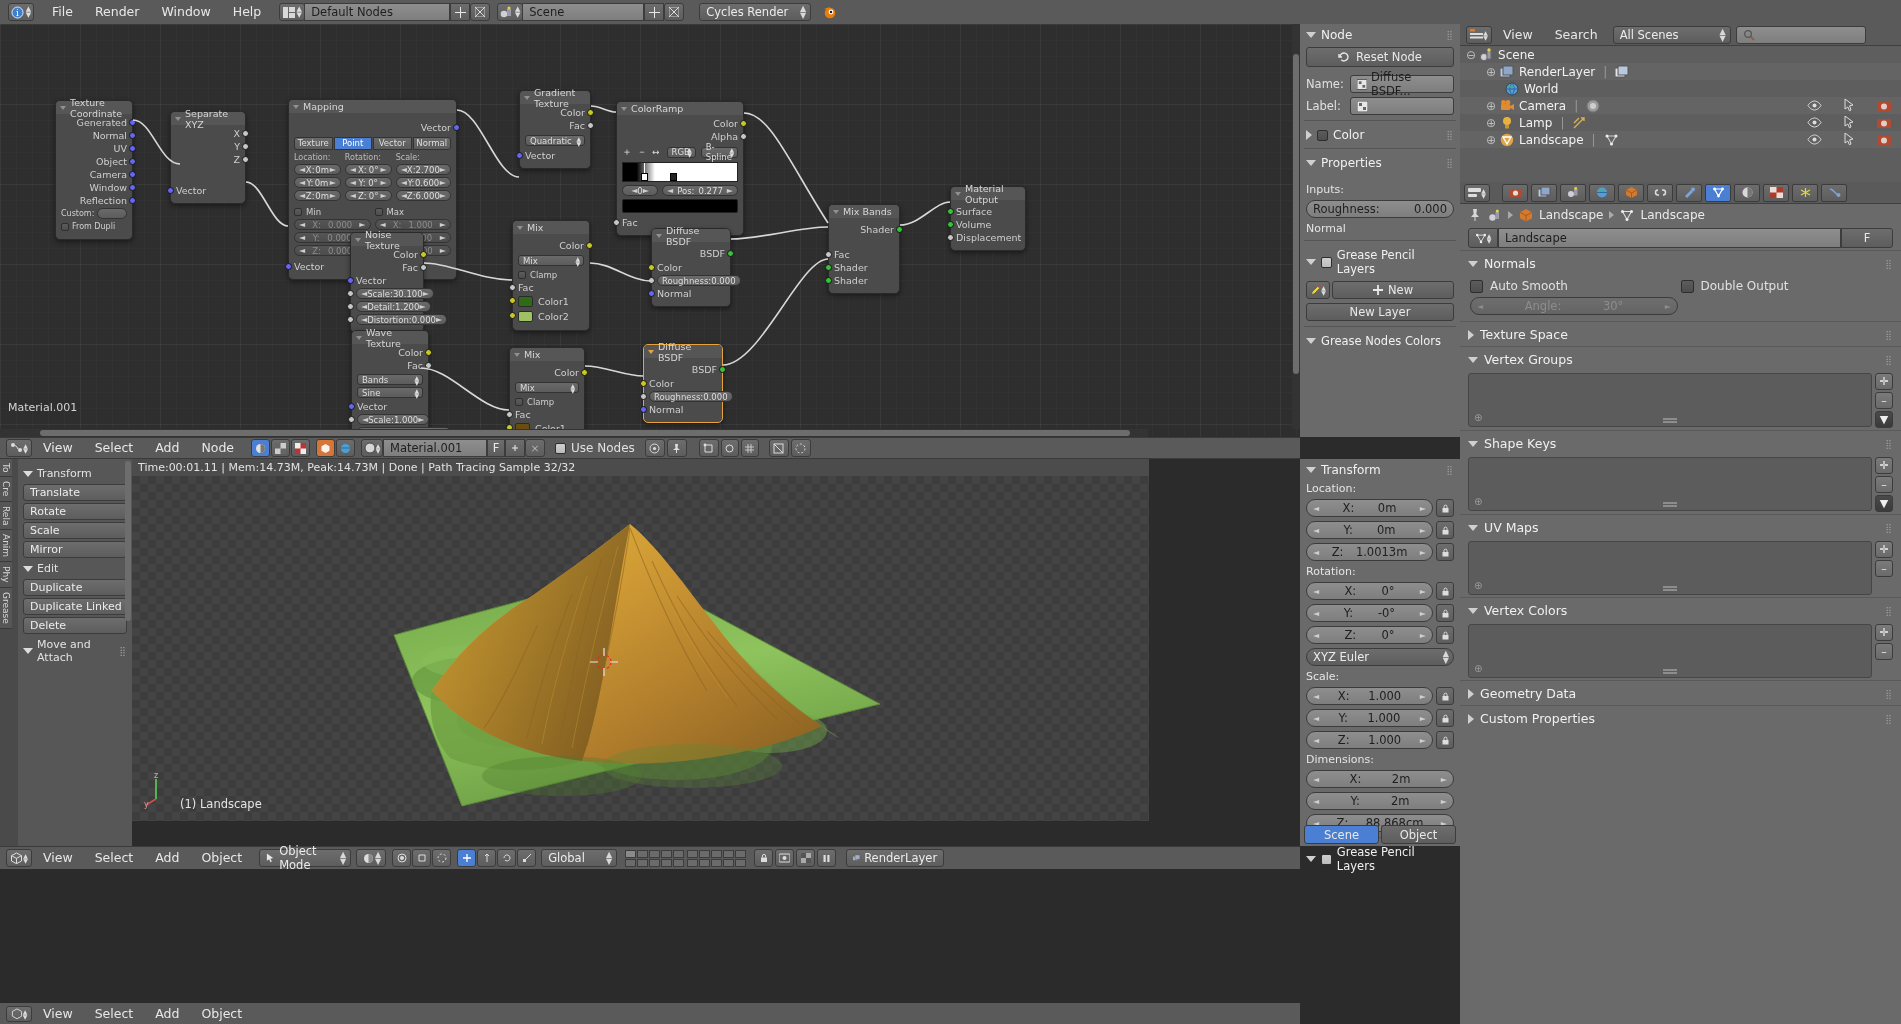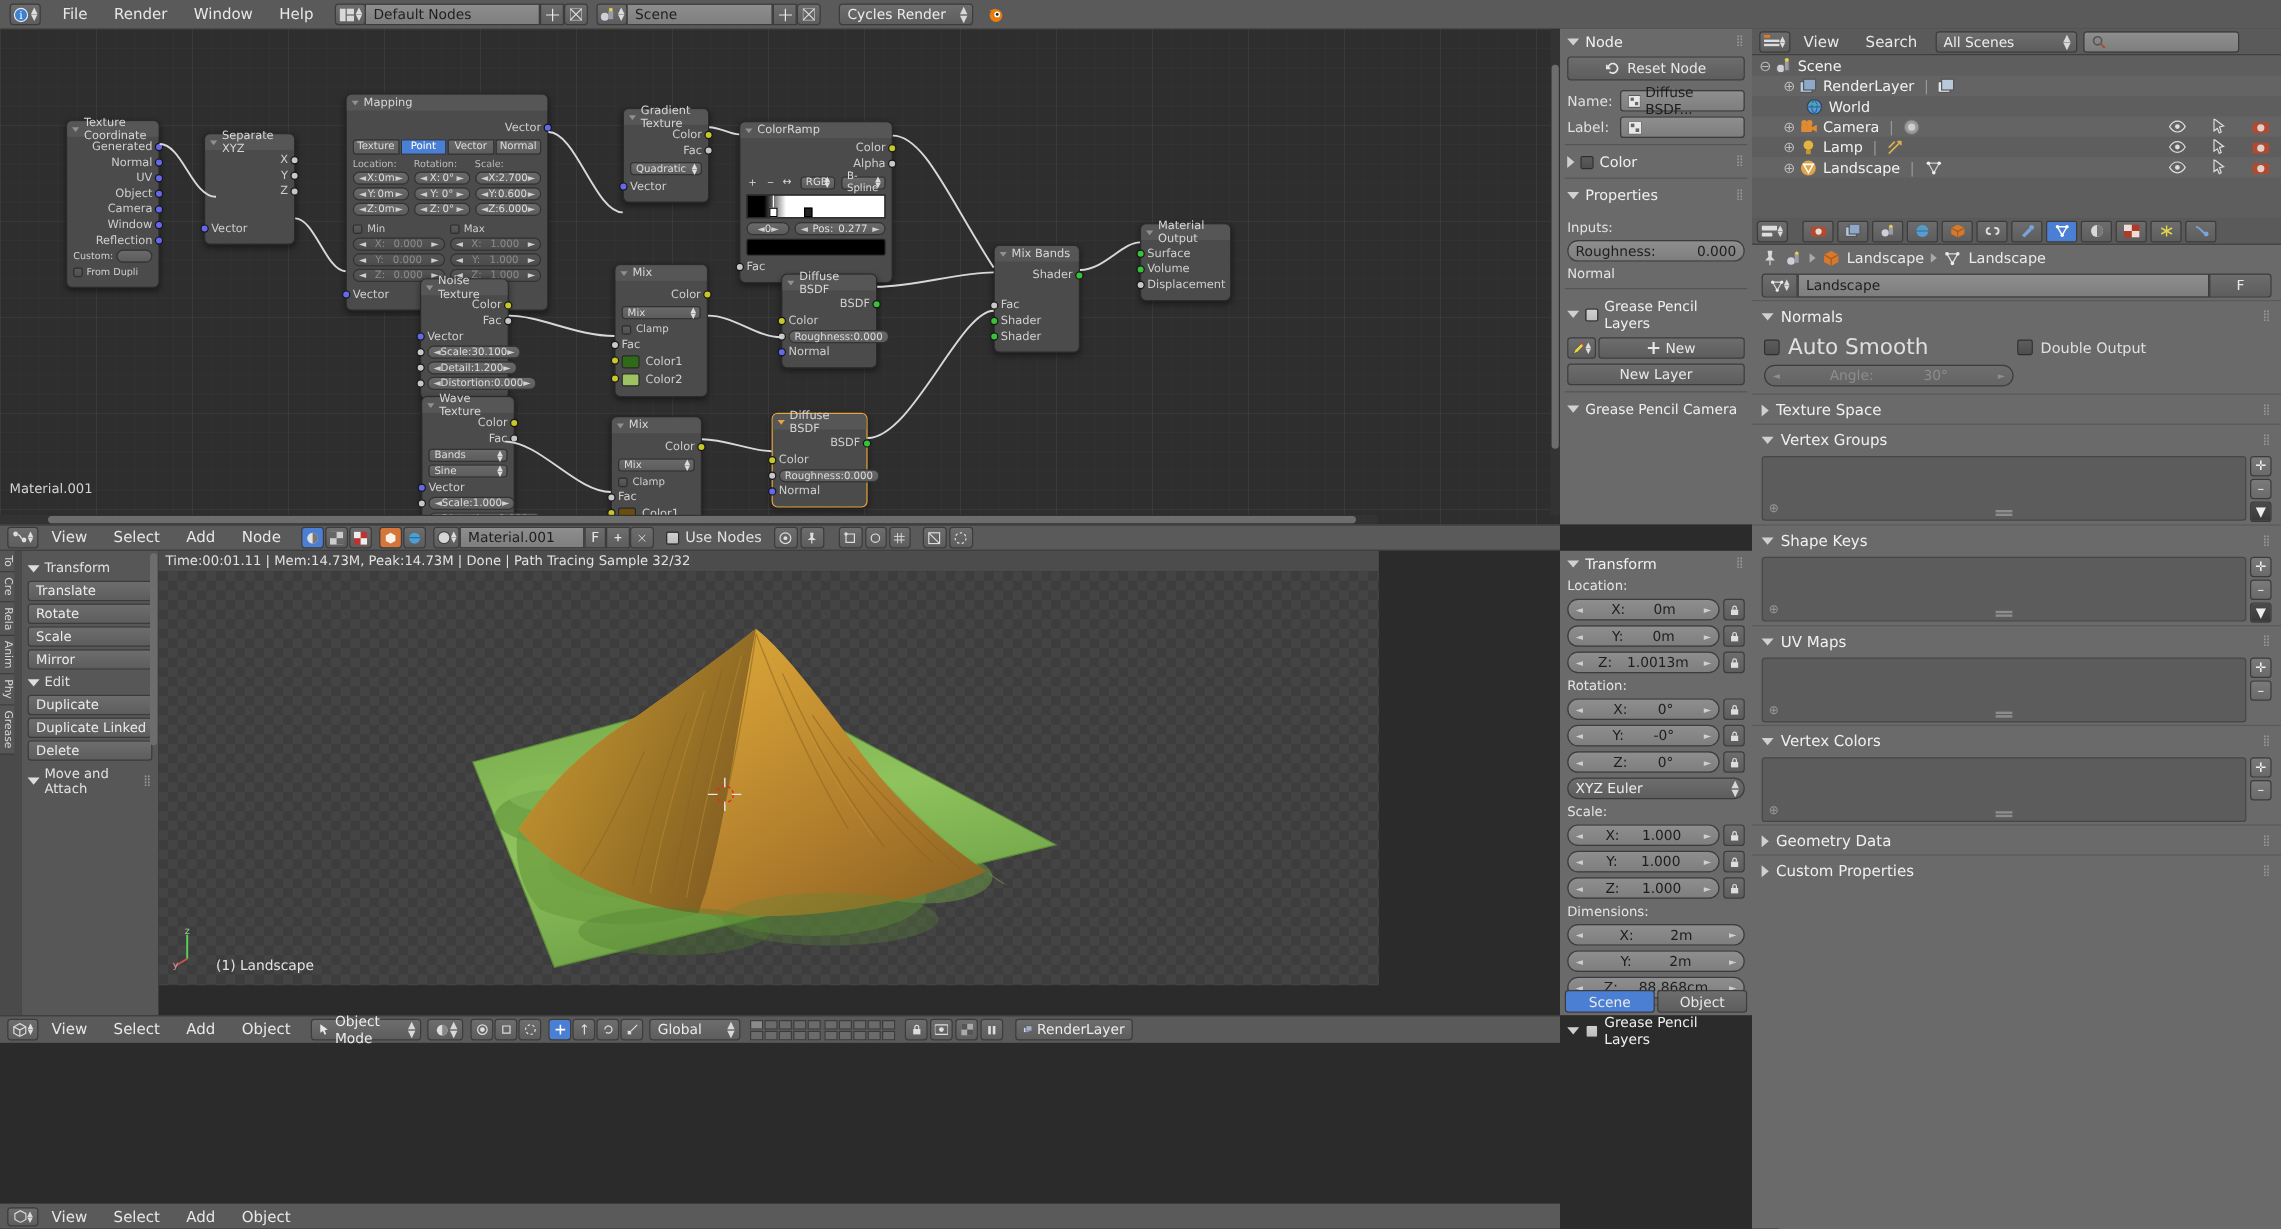--- a/index.html
+++ b/index.html
@@ -287,21 +287,21 @@
           <span class="sock r s-val"></span>
           <span>Z</span>
         </div>
       <div class="row" style="margin-top:20px">
           <span class="sock l s-vec"></span>
         <span>Vector</span>
         </div>
     </div>
   </div>
 
-  <div class="node" style="left:288px;top:54px;width:169px">
+  <div class="node" style="left:288px;top:75px;width:169px">
     <div class="nhdr">
         <span class="tg"></span>
       <span>Mapping</span>
       </div>
     <div class="body">
       <div class="row r" style="margin-top:6px">
           <span class="sock r s-vec"></span>
         <span>Vector</span>
         </div>
       <div class="tabrow" style="margin-top:4px">
@@ -880,21 +880,21 @@
       </div>
   </div>
   <div style="padding:2px 6px">
     <div class="btn">
       <span>New Layer</span>
       </div>
   </div>
   <div class="p-sep"></div>
   <div class="p-head">
     <span class="tri"></span>
-    <span style="font-size:11.5px">Grease Pencil Camera</span>
+    <span style="font-size:11.5px">Grease Nodes Colors</span>
   </div>
 </div>
 
 <div id="nodehdr" class="abs">
   <div style="width:6px"></div>
   <div class="icobox">
     <svg width="13" height="12" viewBox="0 0 13 12">
         <circle cx="3" cy="3" r="2" fill="#ddd"></circle>
         <circle cx="10" cy="8" r="2" fill="#ddd"></circle>
         <path d="M5 3.5 Q7 4 8 7" stroke="#ddd" fill="none" stroke-width="1"></path>
@@ -1712,21 +1712,21 @@
     <div class="btn" style="width:52px;height:20px;border-radius:0 3px 3px 0">F</div>
   </div>
   <div class="psec">
     <span class="tri"></span>
     <span>Normals</span>
     <span class="dots" style="margin-left:auto">⣿</span>
   </div>
   <div style="display:flex;padding:4px 10px;gap:0">
     <div style="flex:1;display:flex;align-items:center;gap:7px">
       <span class="cb" style="width:13px;height:13px"></span>
-      <span style="font-size:18px">Auto Smooth</span>
+      <span style="font-size:12px">Auto Smooth</span>
       </div>
     <div style="flex:1;display:flex;align-items:center;gap:7px">
       <span class="cb" style="width:13px;height:13px"></span>
       <span style="font-size:12px">Double Output</span>
       </div>
   </div>
   <div style="padding:0 10px 6px 10px">
     <div class="field" style="width:208px;border-radius:9px;justify-content:space-between;color:#8d8d8d;background:linear-gradient(#6e6e6e,#646464)">
       <span class="arrowlbl" style="color:#8d8d8d">◄</span>
       <span>Angle:</span>

